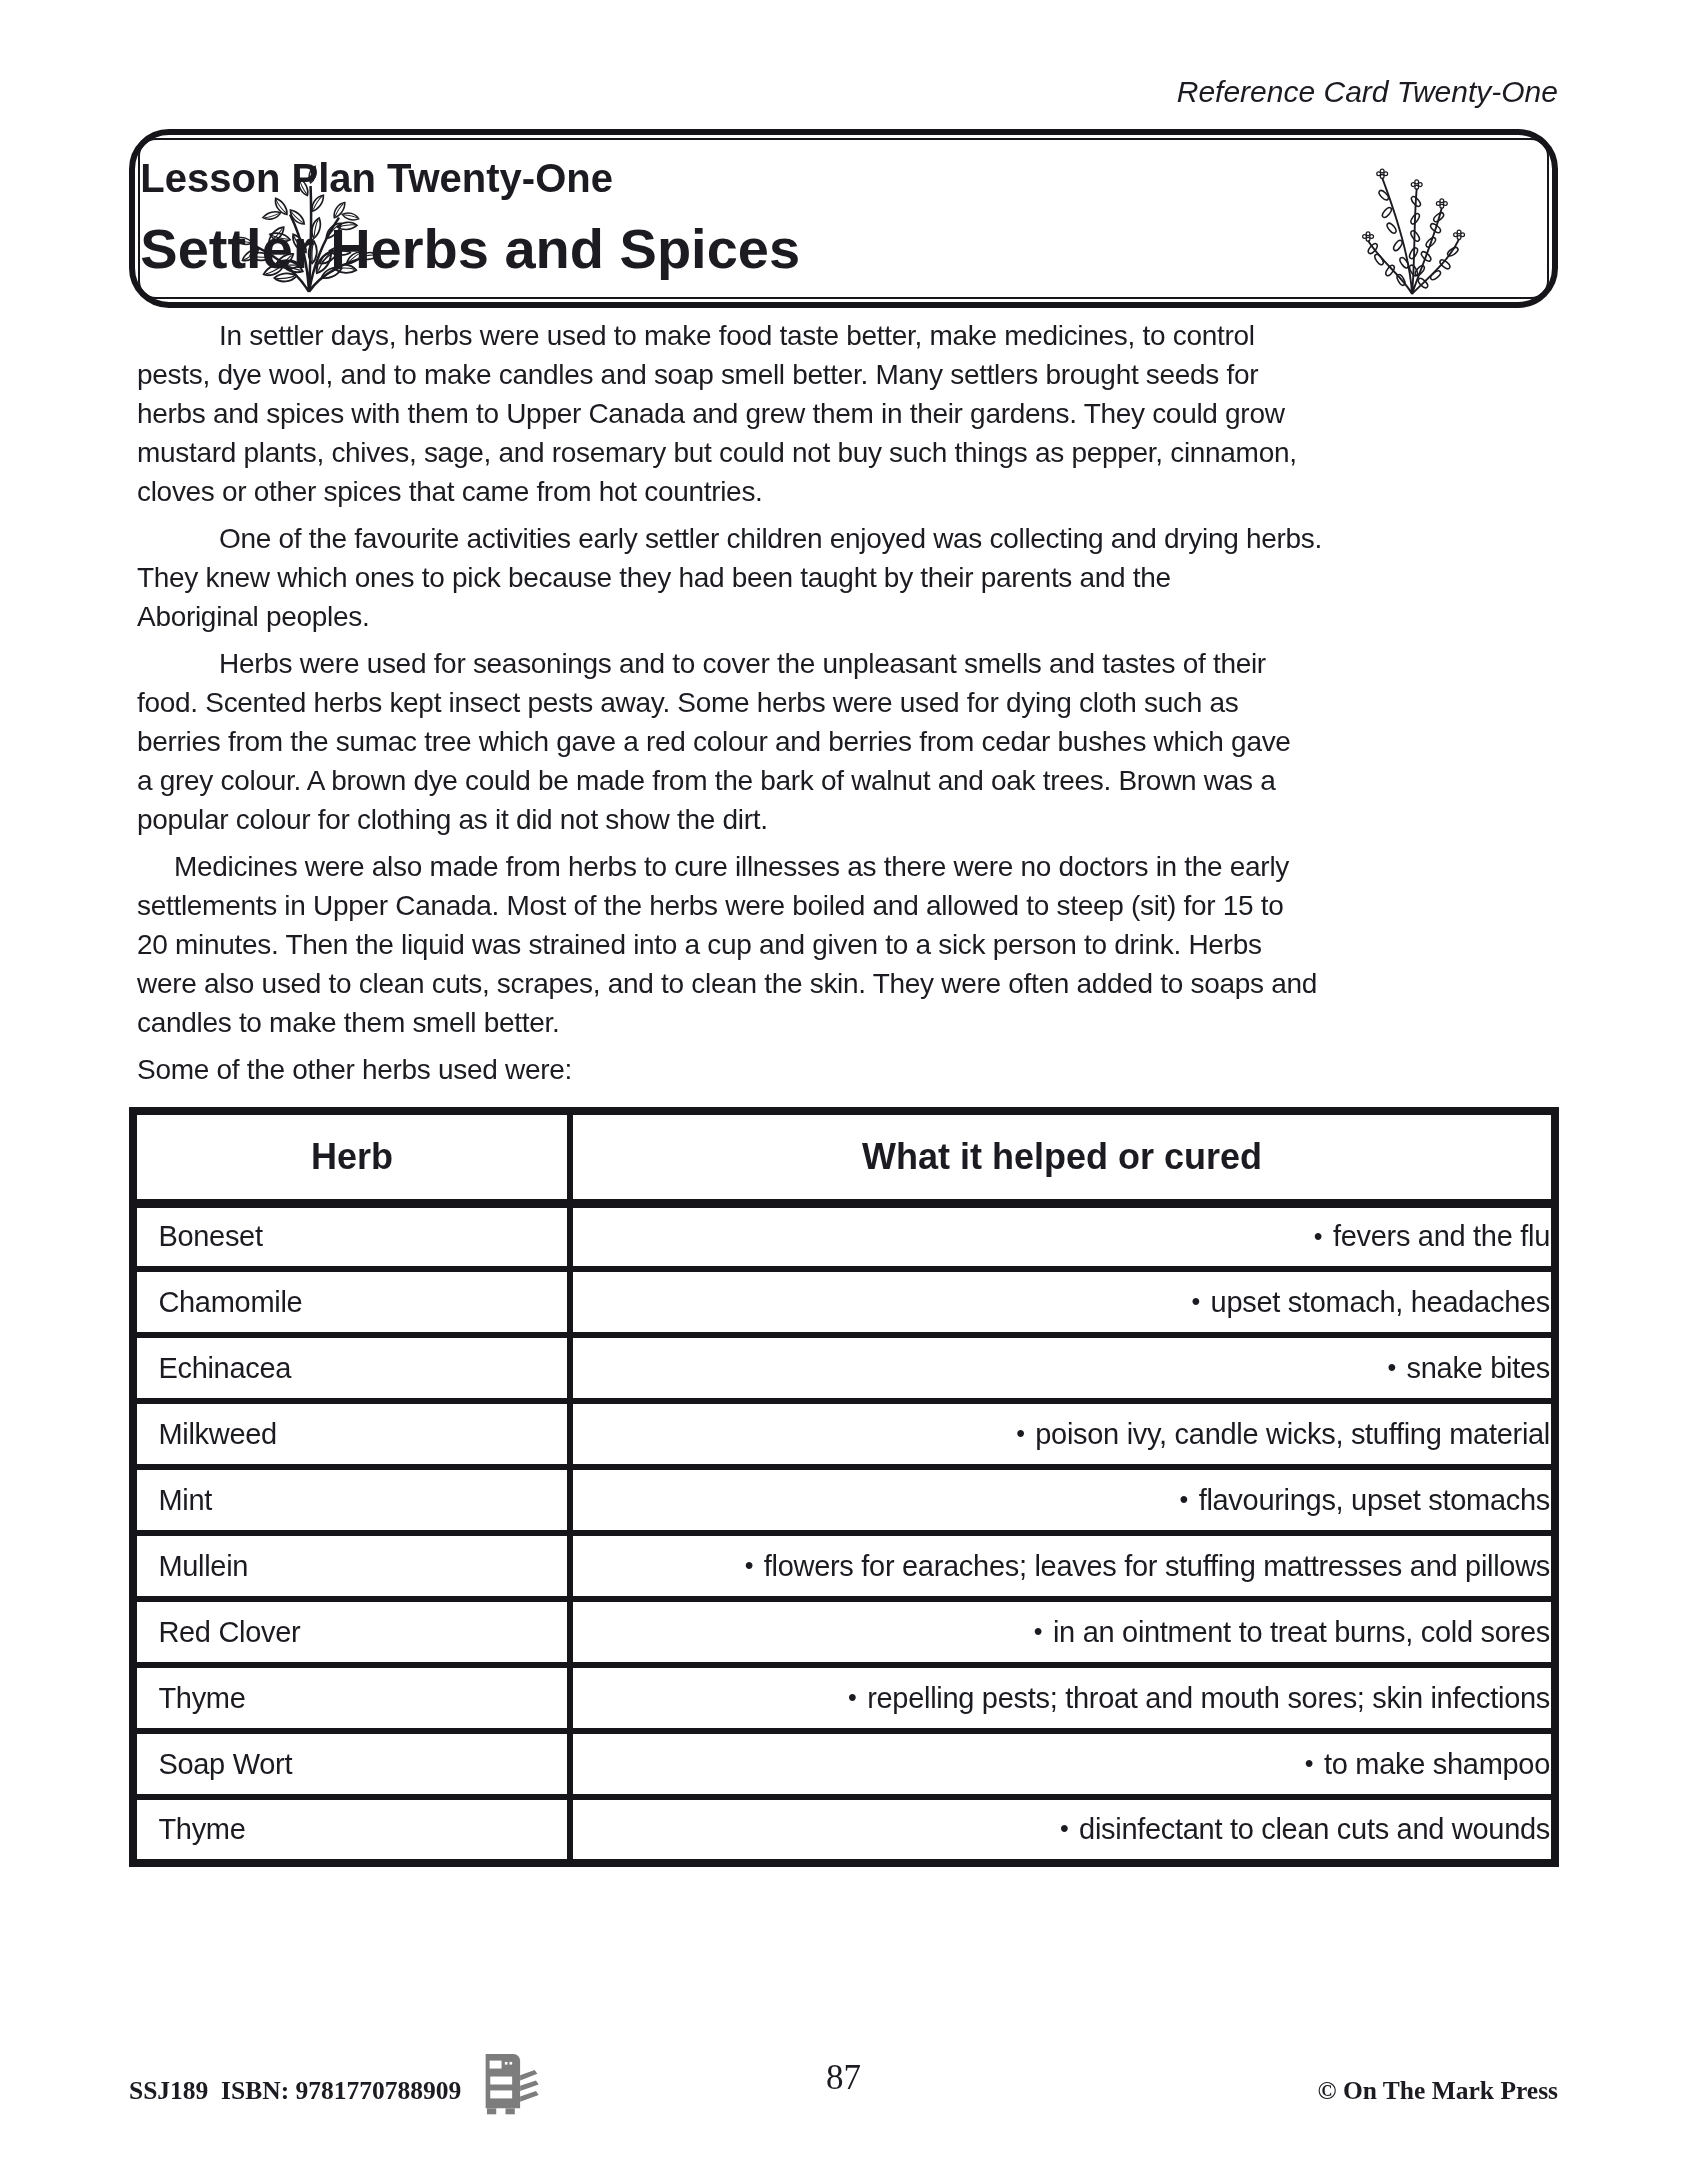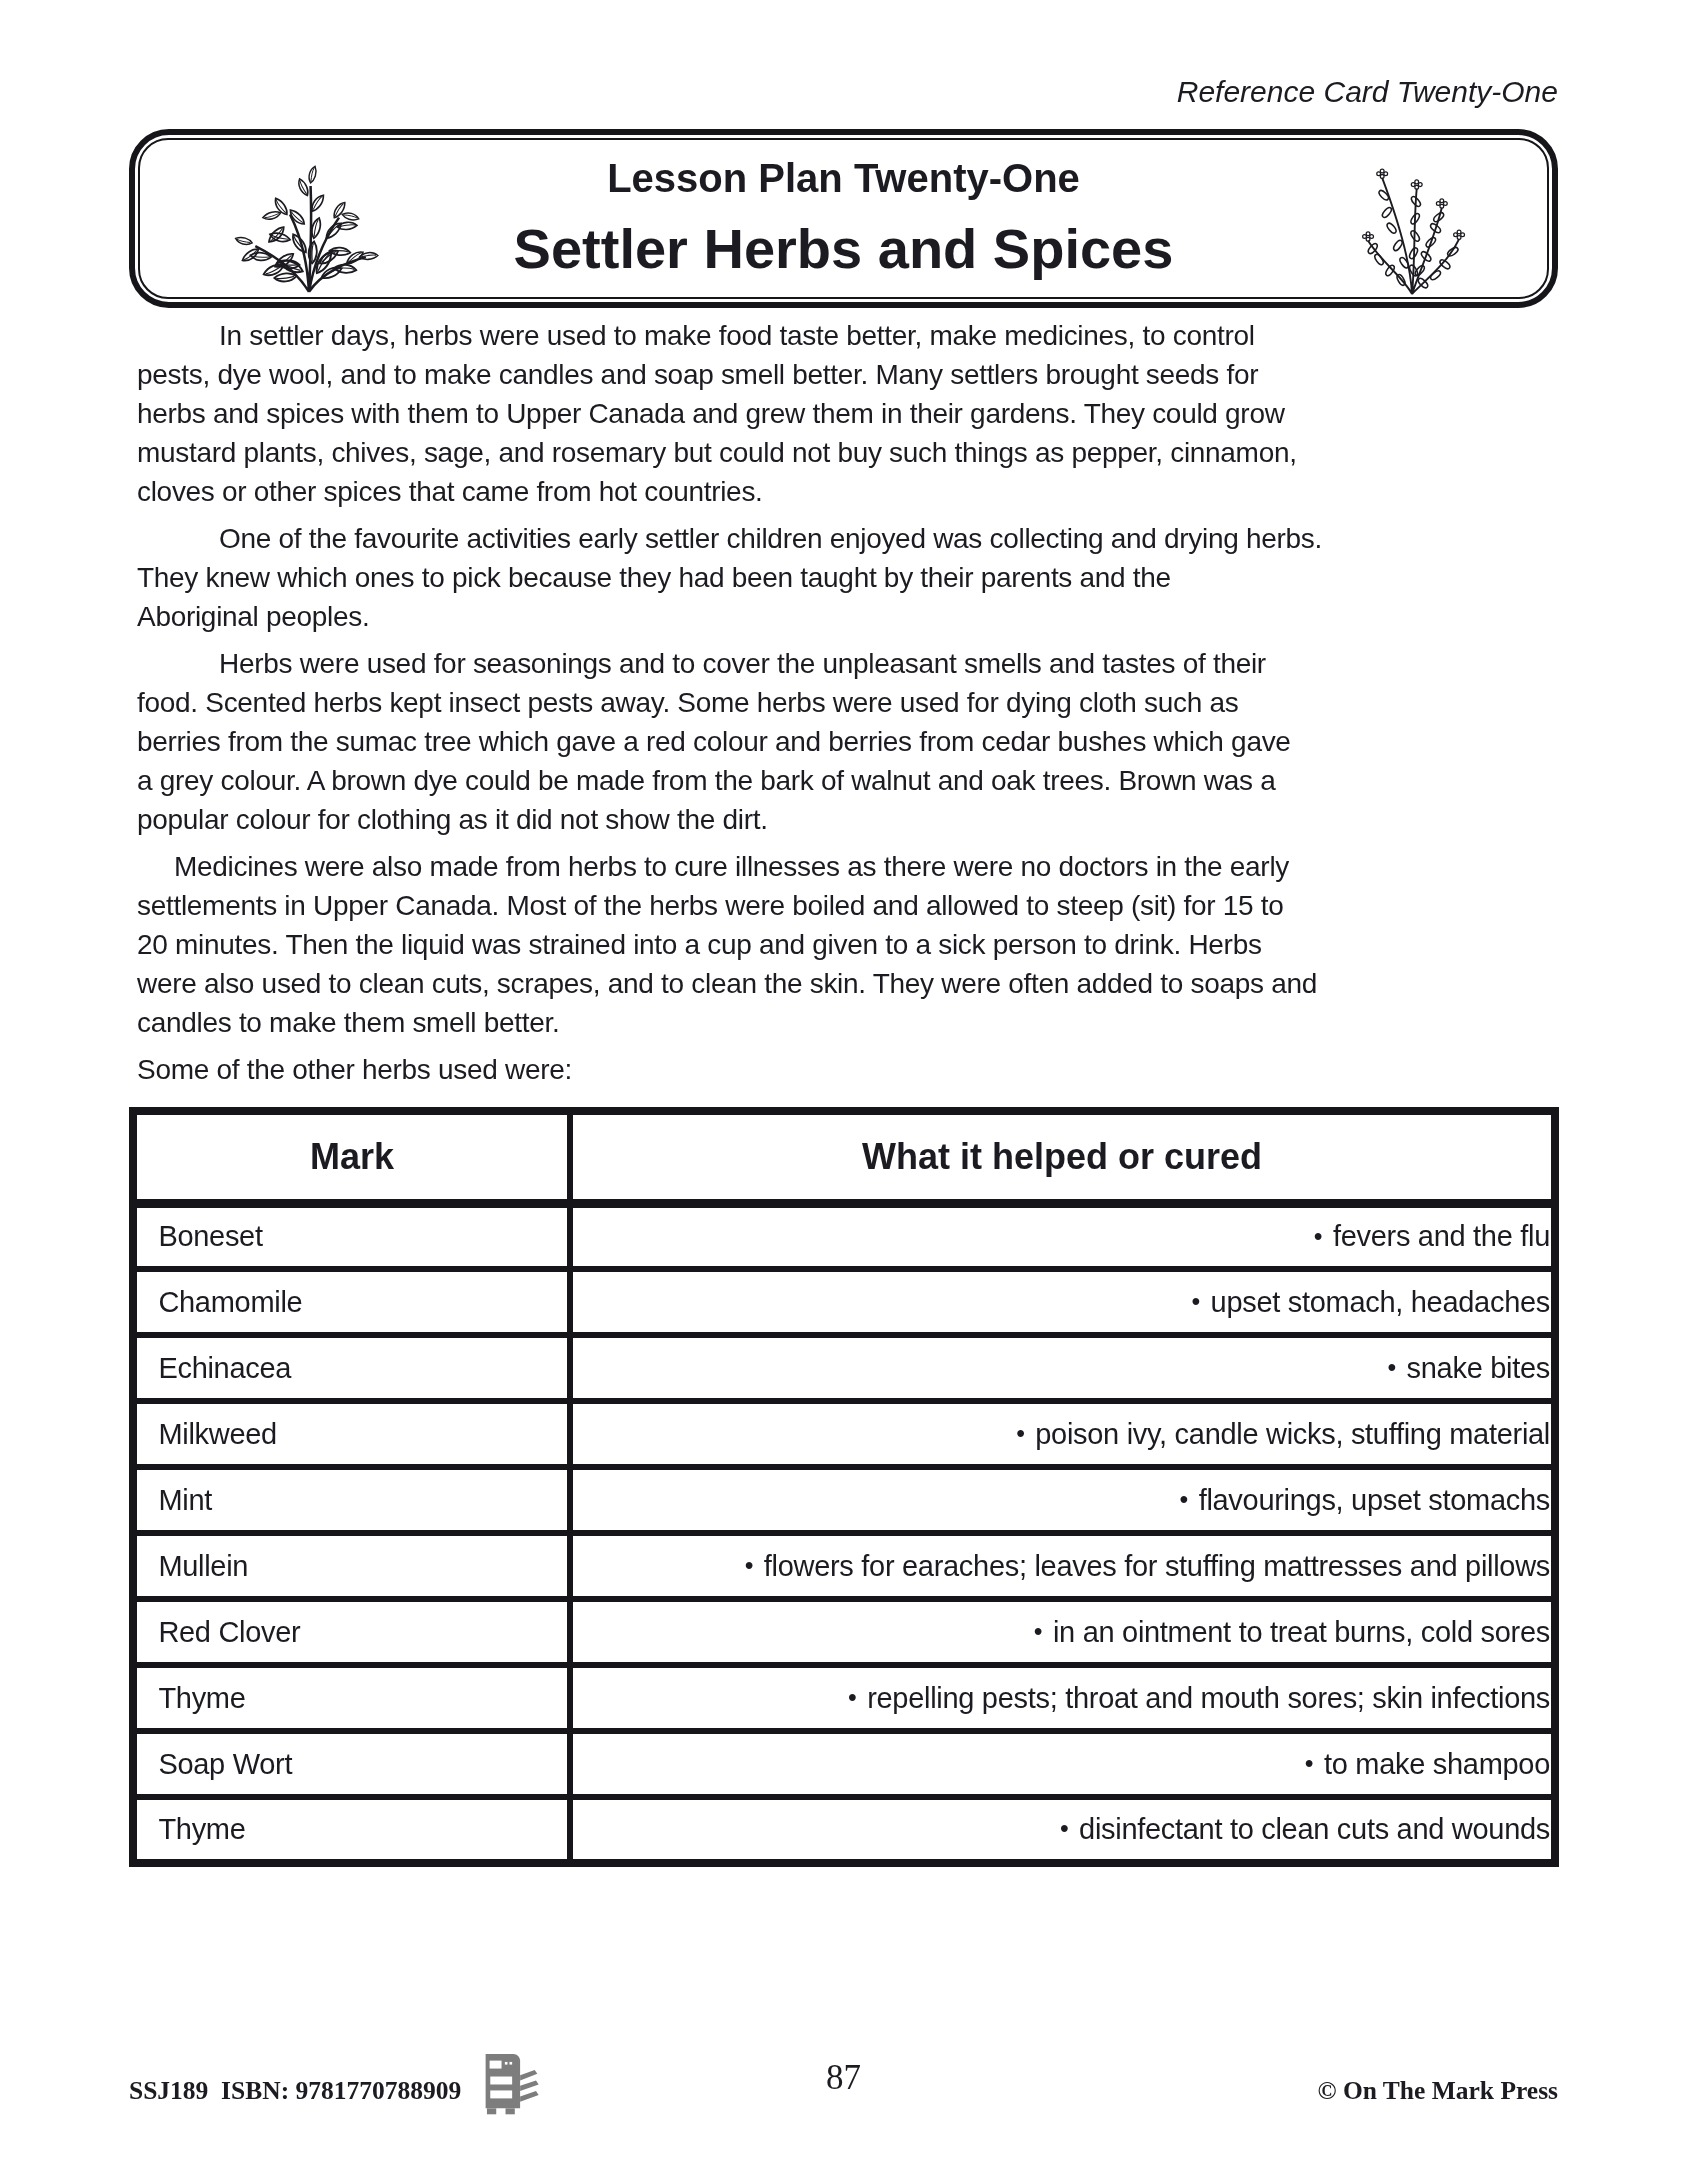--- a/index.html
+++ b/index.html
@@ -14,23 +14,23 @@
   }
   .ref-label{
     margin:74px 129px 19px 0;text-align:right;
     font-style:italic;font-size:30px;line-height:36px;
   }
   .header-box{
     margin:0 129px;height:179px;
     border:6.6px solid var(--border);border-radius:40px;padding:3.3px;
   }
   .header-inner{
-    height:100%;border:2.5px solid var(--border);border-radius:30px;
+    height:100%;border:2.5px solid var(--border);border-radius:18px;
     position:relative;display:flex;flex-direction:column;
-    align-items:center;justify-content:center;
+    justify-content:center;
   }
   .title1{font-size:40px;font-weight:bold;line-height:1.12;}
   .title2{font-size:56px;font-weight:bold;line-height:1.12;margin-top:17px;}
   .plant{position:absolute;top:5px;}
   .plant svg{width:100%;height:100%;}
   .plant-left{left:71px;width:196px;height:150px;}
   .plant-right{right:64px;width:142px;height:153px;}
   .plant path,.plant ellipse,.plant circle{stroke:var(--ink);fill:none;}
   .plant use{color:var(--ink);}
   .leaffill{fill:var(--paper);}
@@ -182,21 +182,21 @@
   <p class="para intro">Some of the other herbs used were:</p>
 </div>
 
 <table class="herb-table">
   <colgroup>
       <col class="c1">
       <col>
     </colgroup>
   <thead>
     <tr>
-      <th>Mark</th>
+      <th>Herb</th>
       <th>What it helped or cured</th>
     </tr>
   </thead>
   <tbody>
     <tr>
       <td class="herb-cell">Boneset</td>
       <td class="use-cell"><span class="bullet">•</span><span>fevers and the flu</span></td>
     </tr>
     <tr>
       <td class="herb-cell">Chamomile</td>

